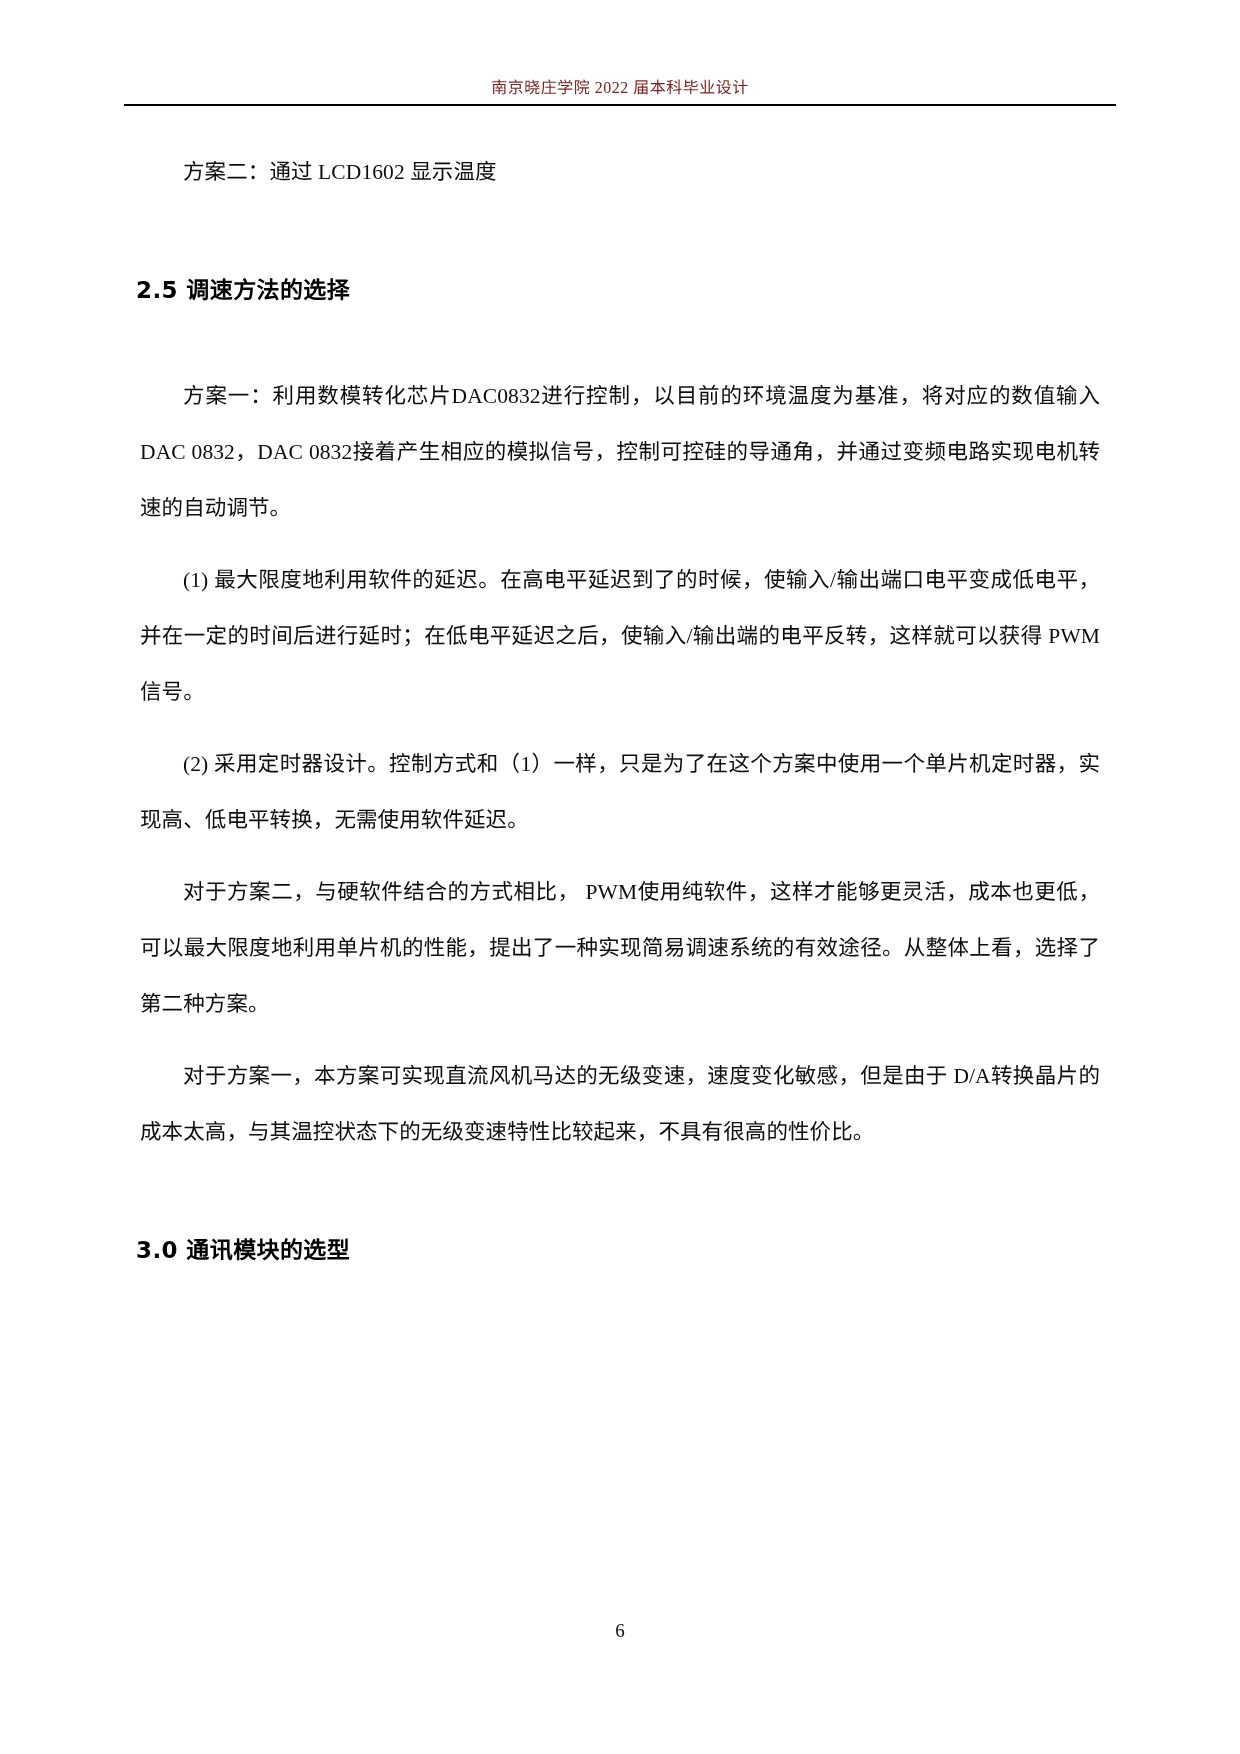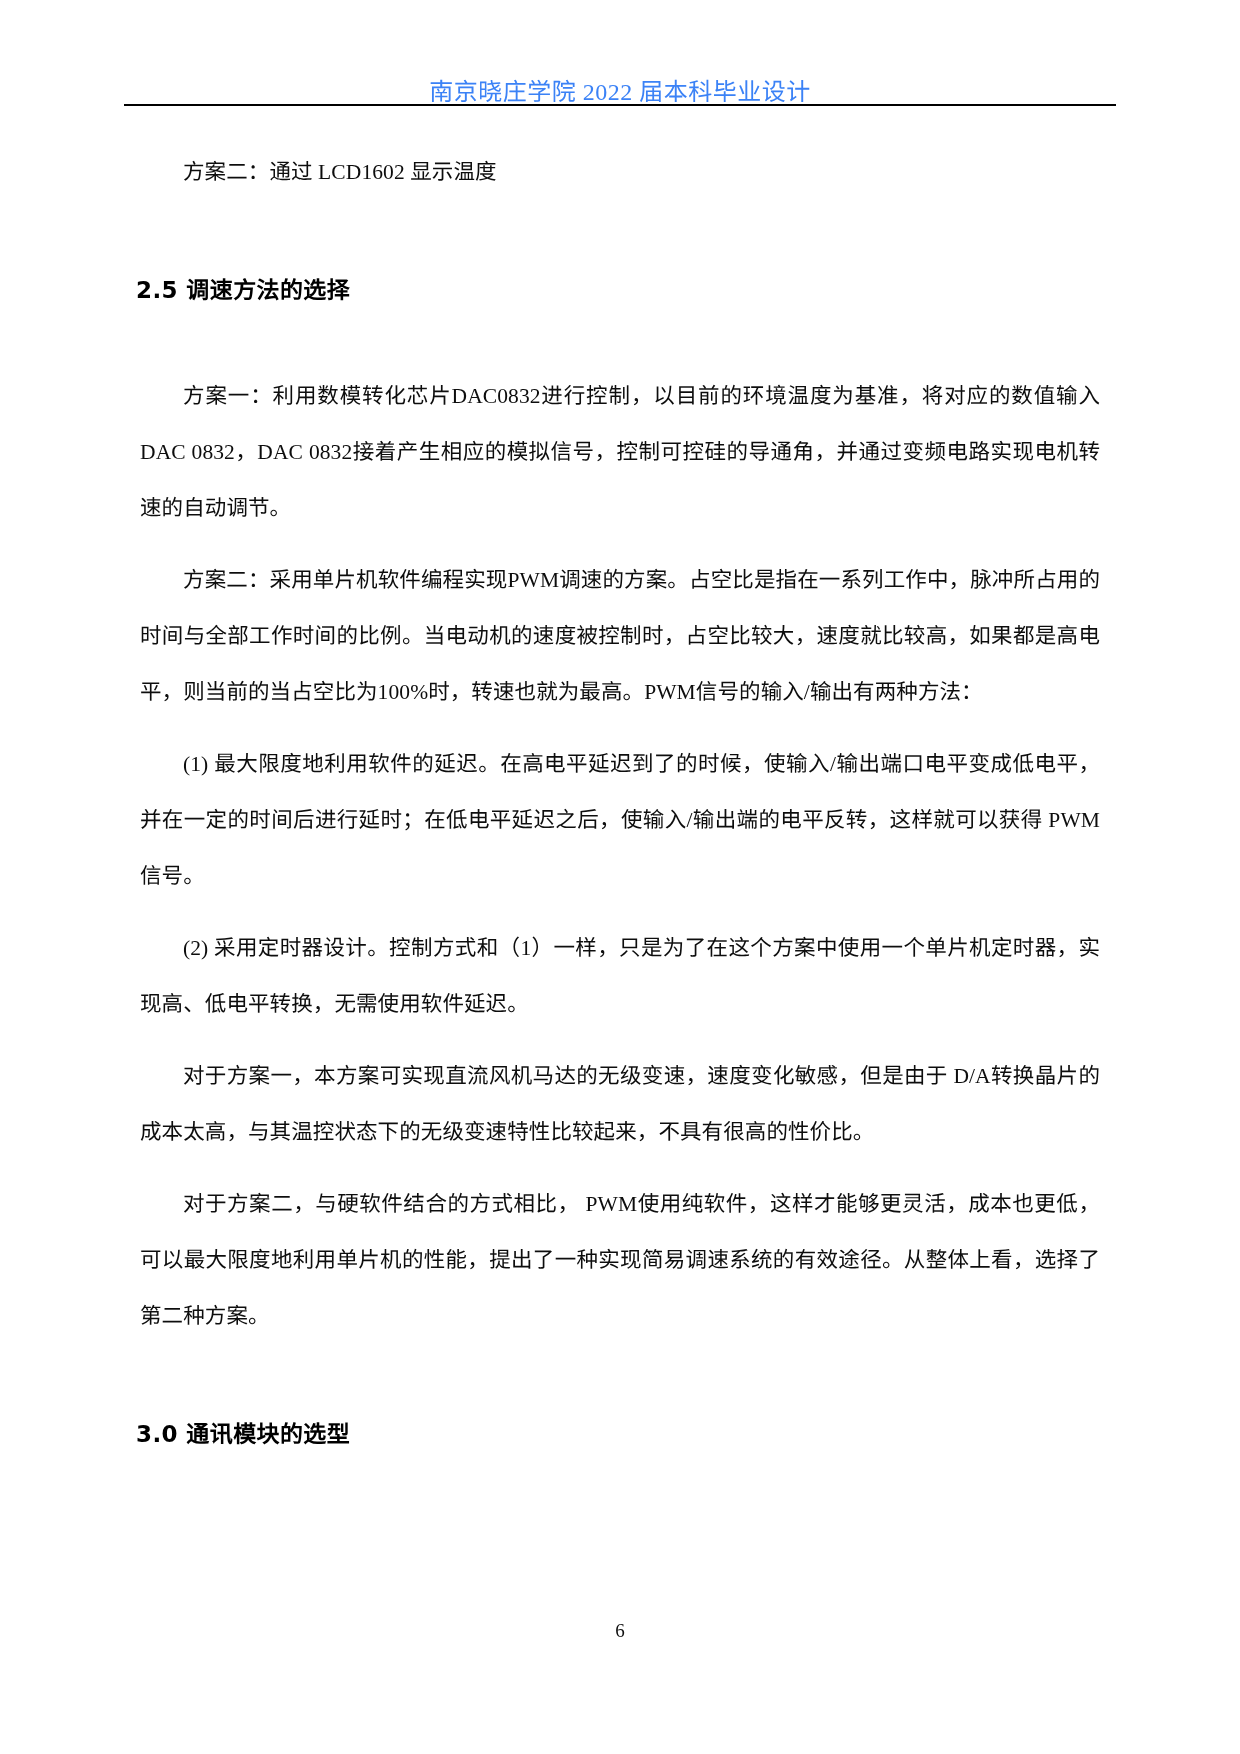--- a/index.html
+++ b/index.html
@@ -26,24 +26,24 @@
     position: absolute;
     left: 124px;
     top: 78px;
     width: 992px;
     text-align: center;
   }
 
   .page-header .header-text {
     display: inline-block;
     font-family: "Liberation Serif", "DejaVu Serif", serif;
-    font-size: 24px;
+    font-size: 16px;
     letter-spacing: 0.5px;
     line-height: 1.2;
-    color: #3b82f6;
+    color: #7f1d1d;
     white-space: nowrap;
   }
 
   .header-rule {
     position: absolute;
     left: 124px;
     top: 104px;
     width: 992px;
     height: 0;
     border-top: 2.5px solid #000000;
@@ -113,29 +113,28 @@
 
 
     <div class="gap-md"></div>
 
     <h2 class="section-heading">2.5  调速方法的选择</h2>
 
     <div class="gap-sm"></div>
 
     <p class="para indent-2">方案一：利用数模转化芯片DAC0832进行控制，以目前的环境温度为基准，将对应的数值输入DAC 0832，DAC 0832接着产生相应的模拟信号，控制可控硅的导通角，并通过变频电路实现电机转速的自动调节。</p>
 
-    <p class="para indent-2">方案二：采用单片机软件编程实现PWM调速的方案。占空比是指在一系列工作中，脉冲所占用的时间与全部工作时间的比例。当电动机的速度被控制时，占空比较大，速度就比较高，如果都是高电平，则当前的当占空比为100%时，转速也就为最高。PWM信号的输入/输出有两种方法：</p>
 
     <p class="para indent-2">(1) 最大限度地利用软件的延迟。在高电平延迟到了的时候，使输入/输出端口电平变成低电平，并在一定的时间后进行延时；在低电平延迟之后，使输入/输出端的电平反转，这样就可以获得 PWM信号。</p>
 
     <p class="para indent-2">(2) 采用定时器设计。控制方式和（1）一样，只是为了在这个方案中使用一个单片机定时器，实现高、低电平转换，无需使用软件延迟。</p>
 
+    <p class="para indent-2">对于方案二，与硬软件结合的方式相比， PWM使用纯软件，这样才能够更灵活，成本也更低，可以最大限度地利用单片机的性能，提出了一种实现简易调速系统的有效途径。从整体上看，选择了第二种方案。</p>
+
     <p class="para indent-2">对于方案一，本方案可实现直流风机马达的无级变速，速度变化敏感，但是由于 D/A转换晶片的成本太高，与其温控状态下的无级变速特性比较起来，不具有很高的性价比。</p>
-
-    <p class="para indent-2">对于方案二，与硬软件结合的方式相比， PWM使用纯软件，这样才能够更灵活，成本也更低，可以最大限度地利用单片机的性能，提出了一种实现简易调速系统的有效途径。从整体上看，选择了第二种方案。</p>
 
     <div class="gap-md"></div>
 
     <h2 class="section-heading">3.0 通讯模块的选型</h2>
 
     <div class="gap-sm"></div>
 
 
   </div>
 

